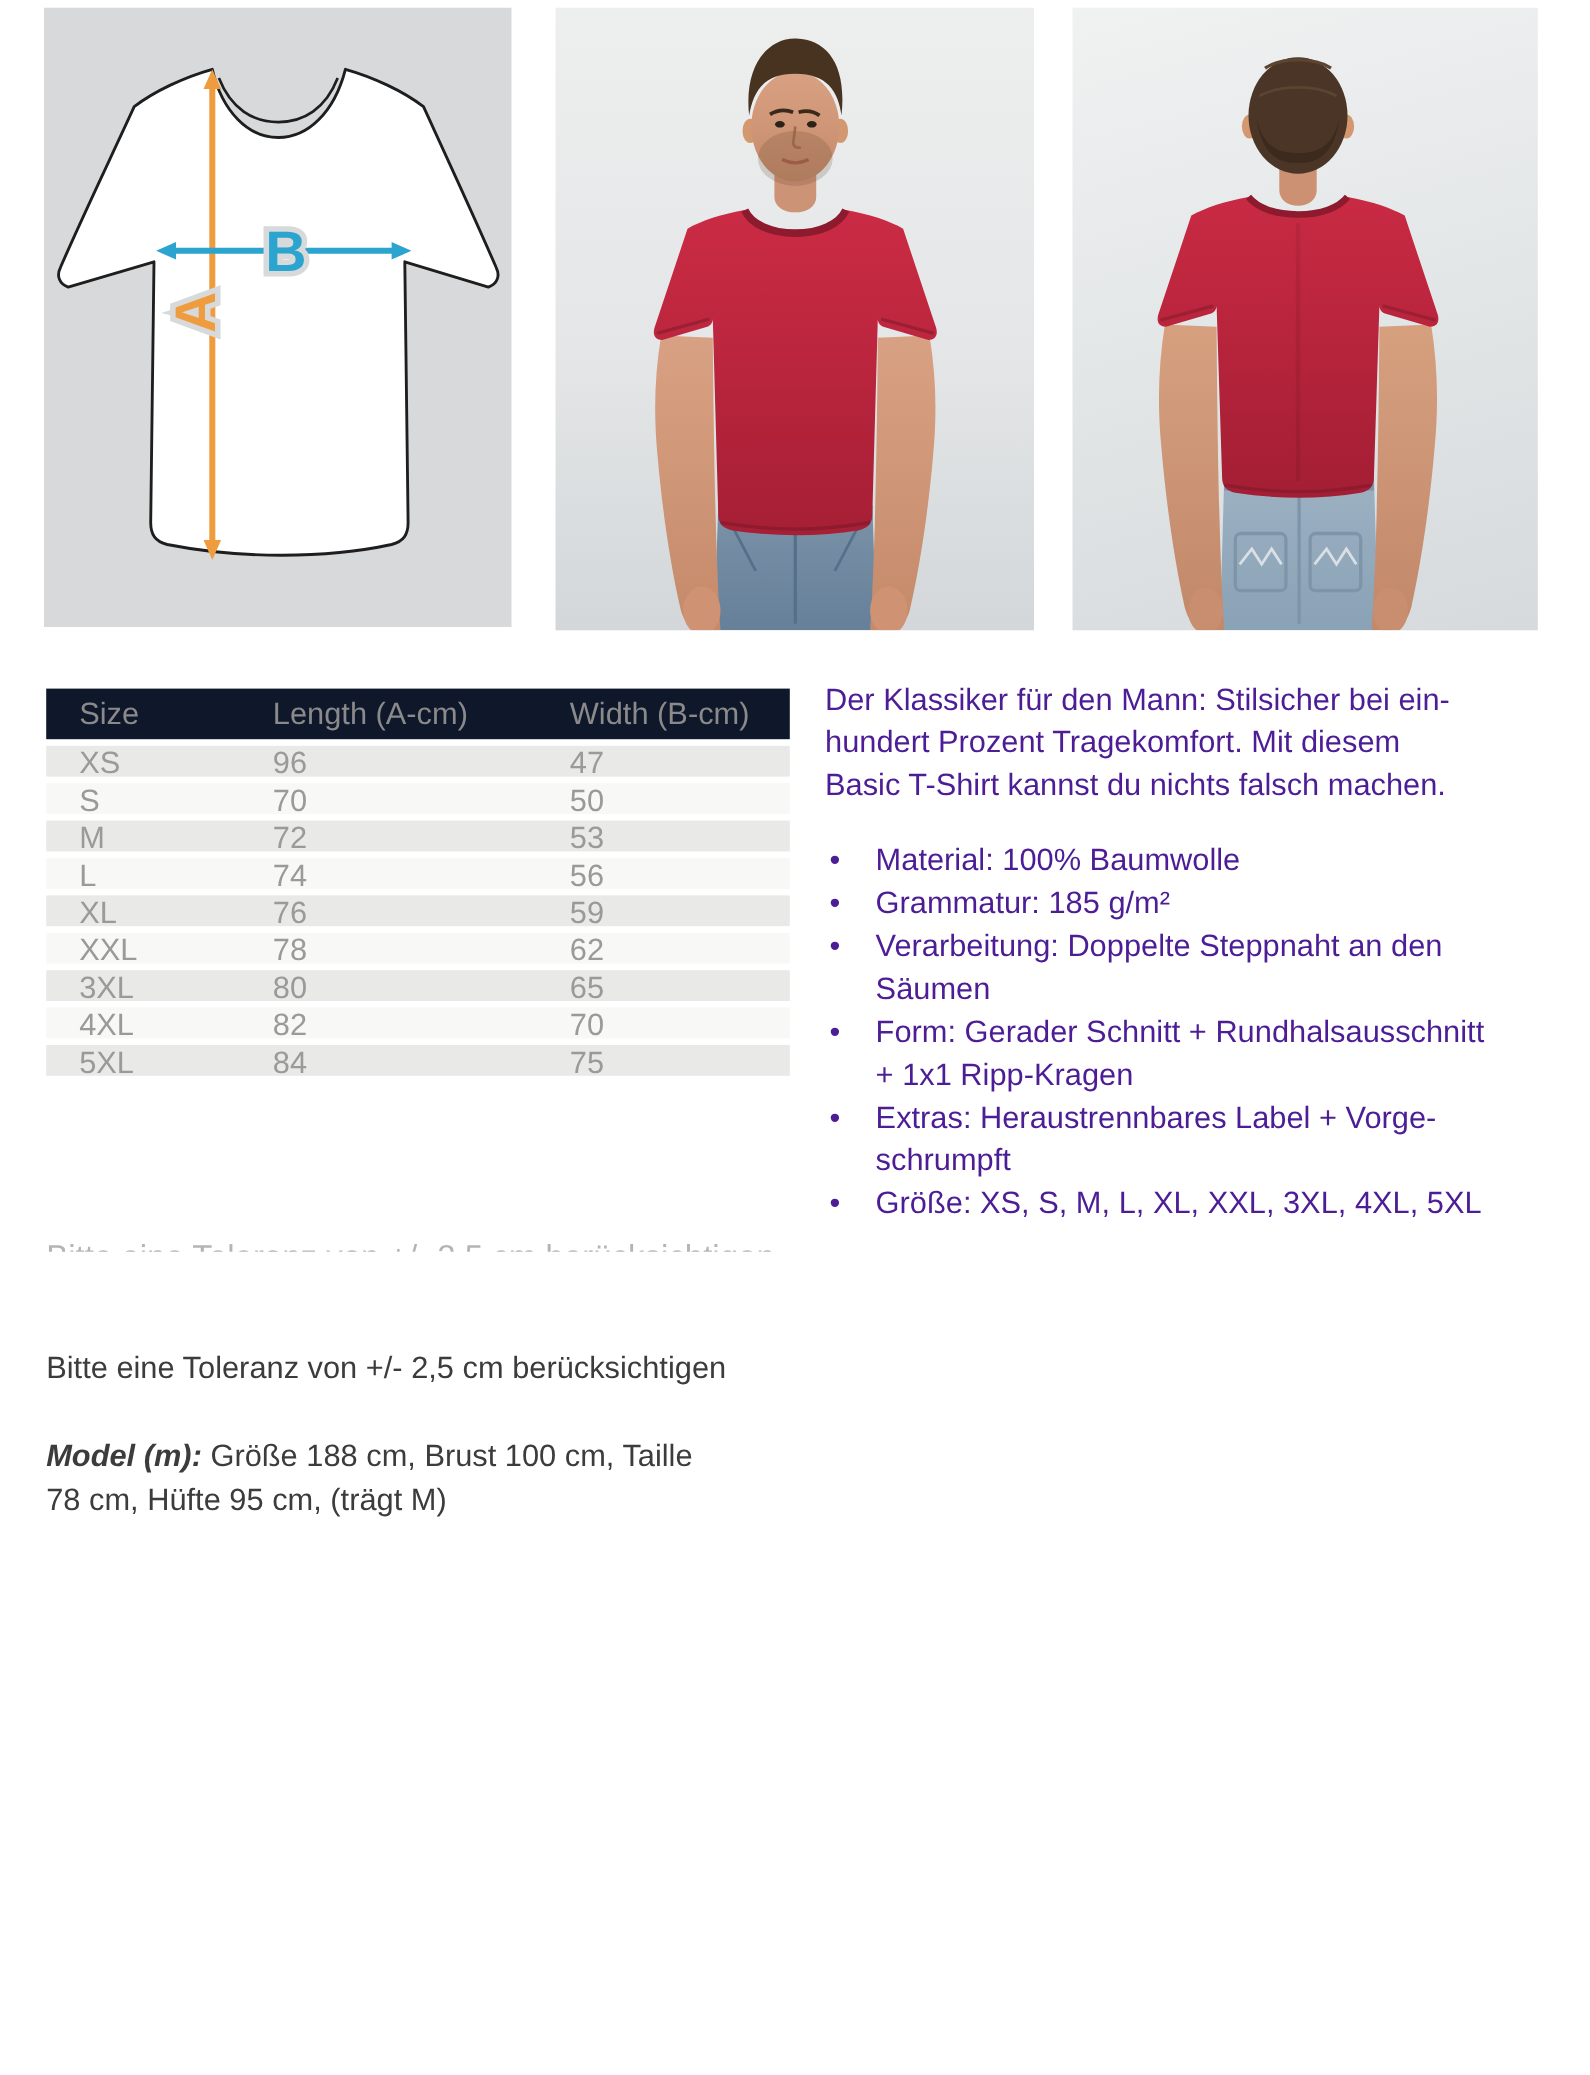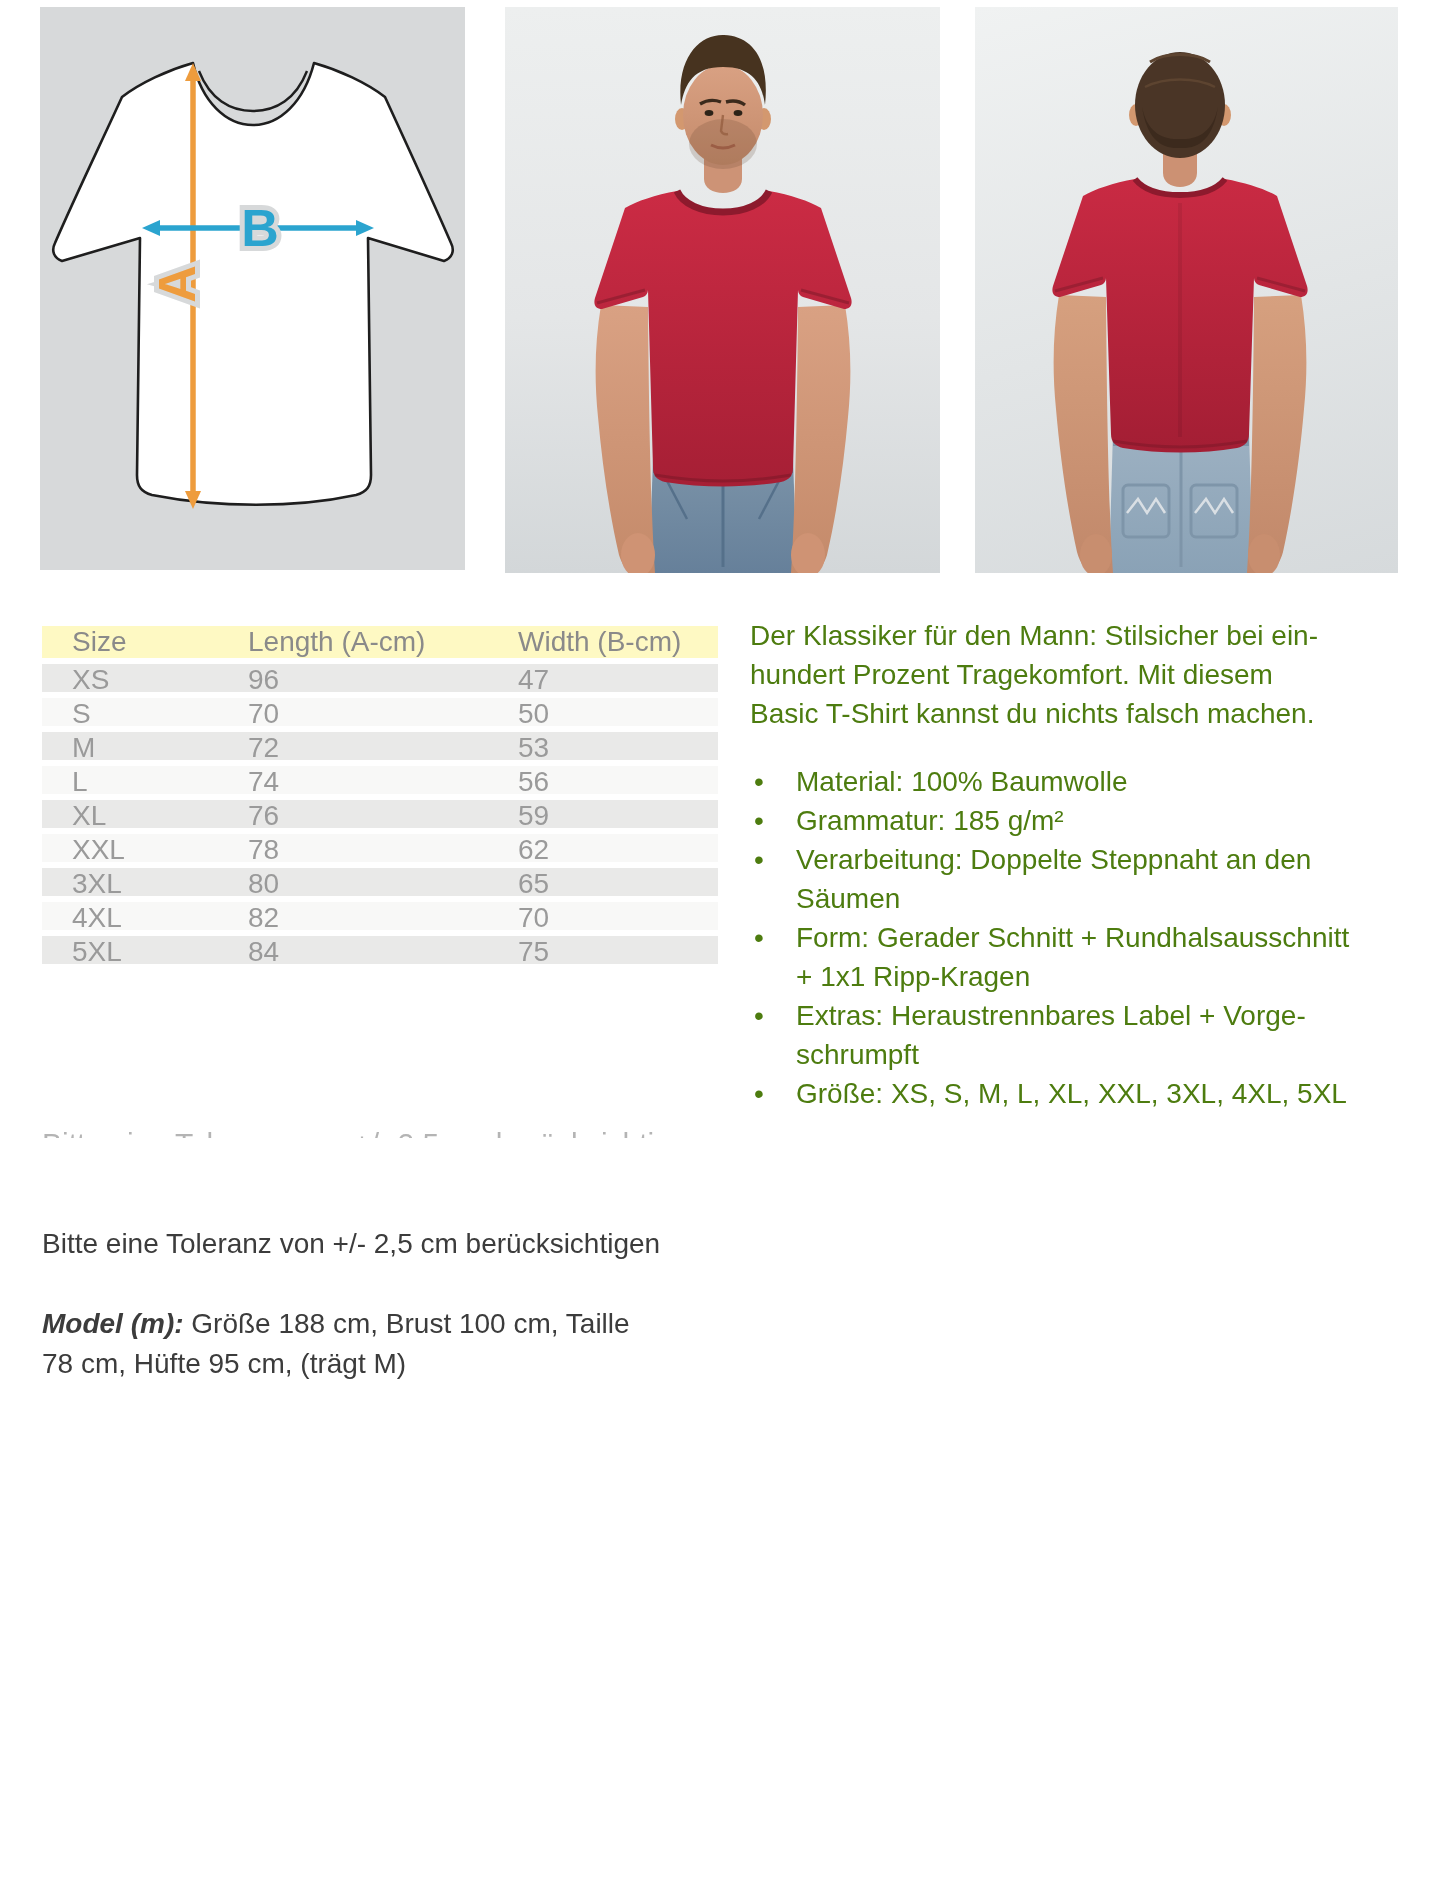--- a/index.html
+++ b/index.html
@@ -14,36 +14,36 @@
     background:linear-gradient(180deg,#edefef 0%,#e4e6e7 55%,#d3d7d9 100%);}
   .panel-back{left:975px;width:423px;height:566px;
     background:linear-gradient(165deg,#f0f2f2 0%,#e2e5e6 55%,#d6dadc 100%);}
   .panel svg{display:block;width:100%;height:100%;}
 
   
   .size-table{position:absolute;left:42px;top:626px;width:676px;font-size:28px;}
   .trow{display:grid;grid-template-columns:176px 270px 1fr;align-items:center;
         height:28px;margin-bottom:6px;background:#f8f8f7;color:#9a9a9a;}
   .trow .tcell{padding-left:30px;}
-  .trow.thead{height:32px;background:#fef9c3;color:#8a8a8a;}
+  .trow.thead{height:46px;background:#0f172a;color:#8a8a8a;}
   .trow.dark{background:#e9e9e8;}
   .trow.light{background:#f8f8f7;}
 
   
   .artifact{position:absolute;left:42px;top:1127px;width:700px;height:11px;
     overflow:hidden;opacity:.45;color:#5a5a5a;font-size:30px;line-height:34px;}
 
   
   .note{position:absolute;left:42px;top:1184px;width:620px;
     font-size:28px;line-height:40px;color:#3c3c3c;white-space:pre-line;}
   .note b{font-weight:bold;font-style:italic;}
 
   
   .desc{position:absolute;left:750px;top:616px;width:652px;
-    font-size:28px;line-height:39px;color:#4d7c0f;}
+    font-size:28px;line-height:39px;color:#4c1d95;}
   .desc .intro{white-space:pre-line;margin:0 0 29px 0;}
   .desc ul{list-style:none;margin:0;padding:0;}
   .desc li{display:flex;margin:0;}
   .desc .dot{width:29px;flex:0 0 29px;text-align:left;padding-left:4px;box-sizing:border-box;}
   .desc .btxt{white-space:pre-line;flex:1;margin-left:17px;}
 
   
   .halo{paint-order:stroke;stroke:#d7d9da;stroke-width:10px;font-weight:bold;
         font-family:"Liberation Sans","DejaVu Sans",sans-serif;}
 </style>

